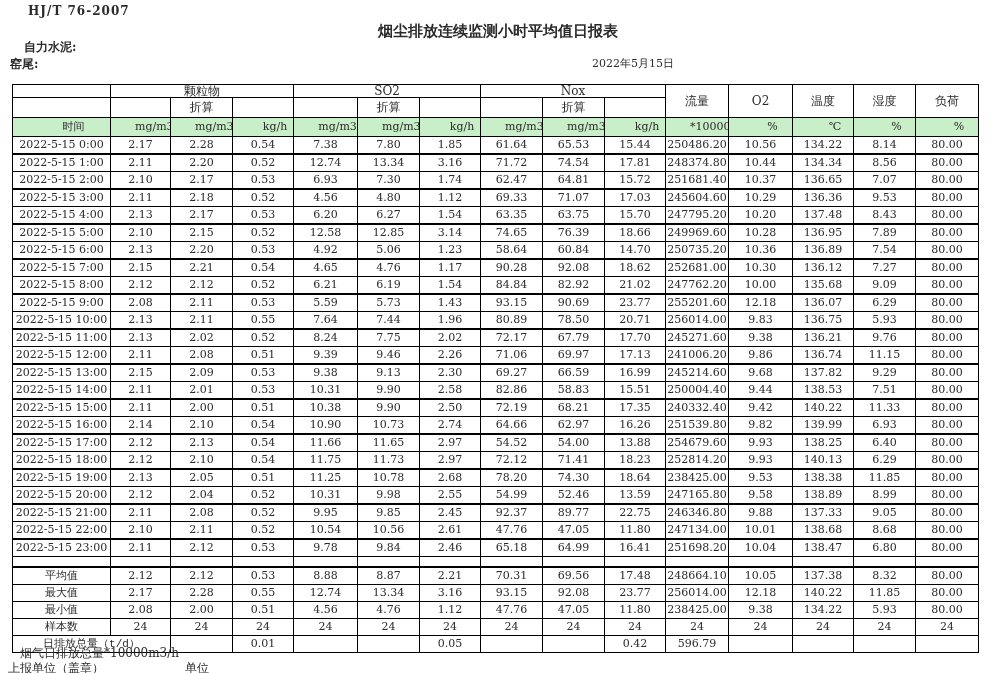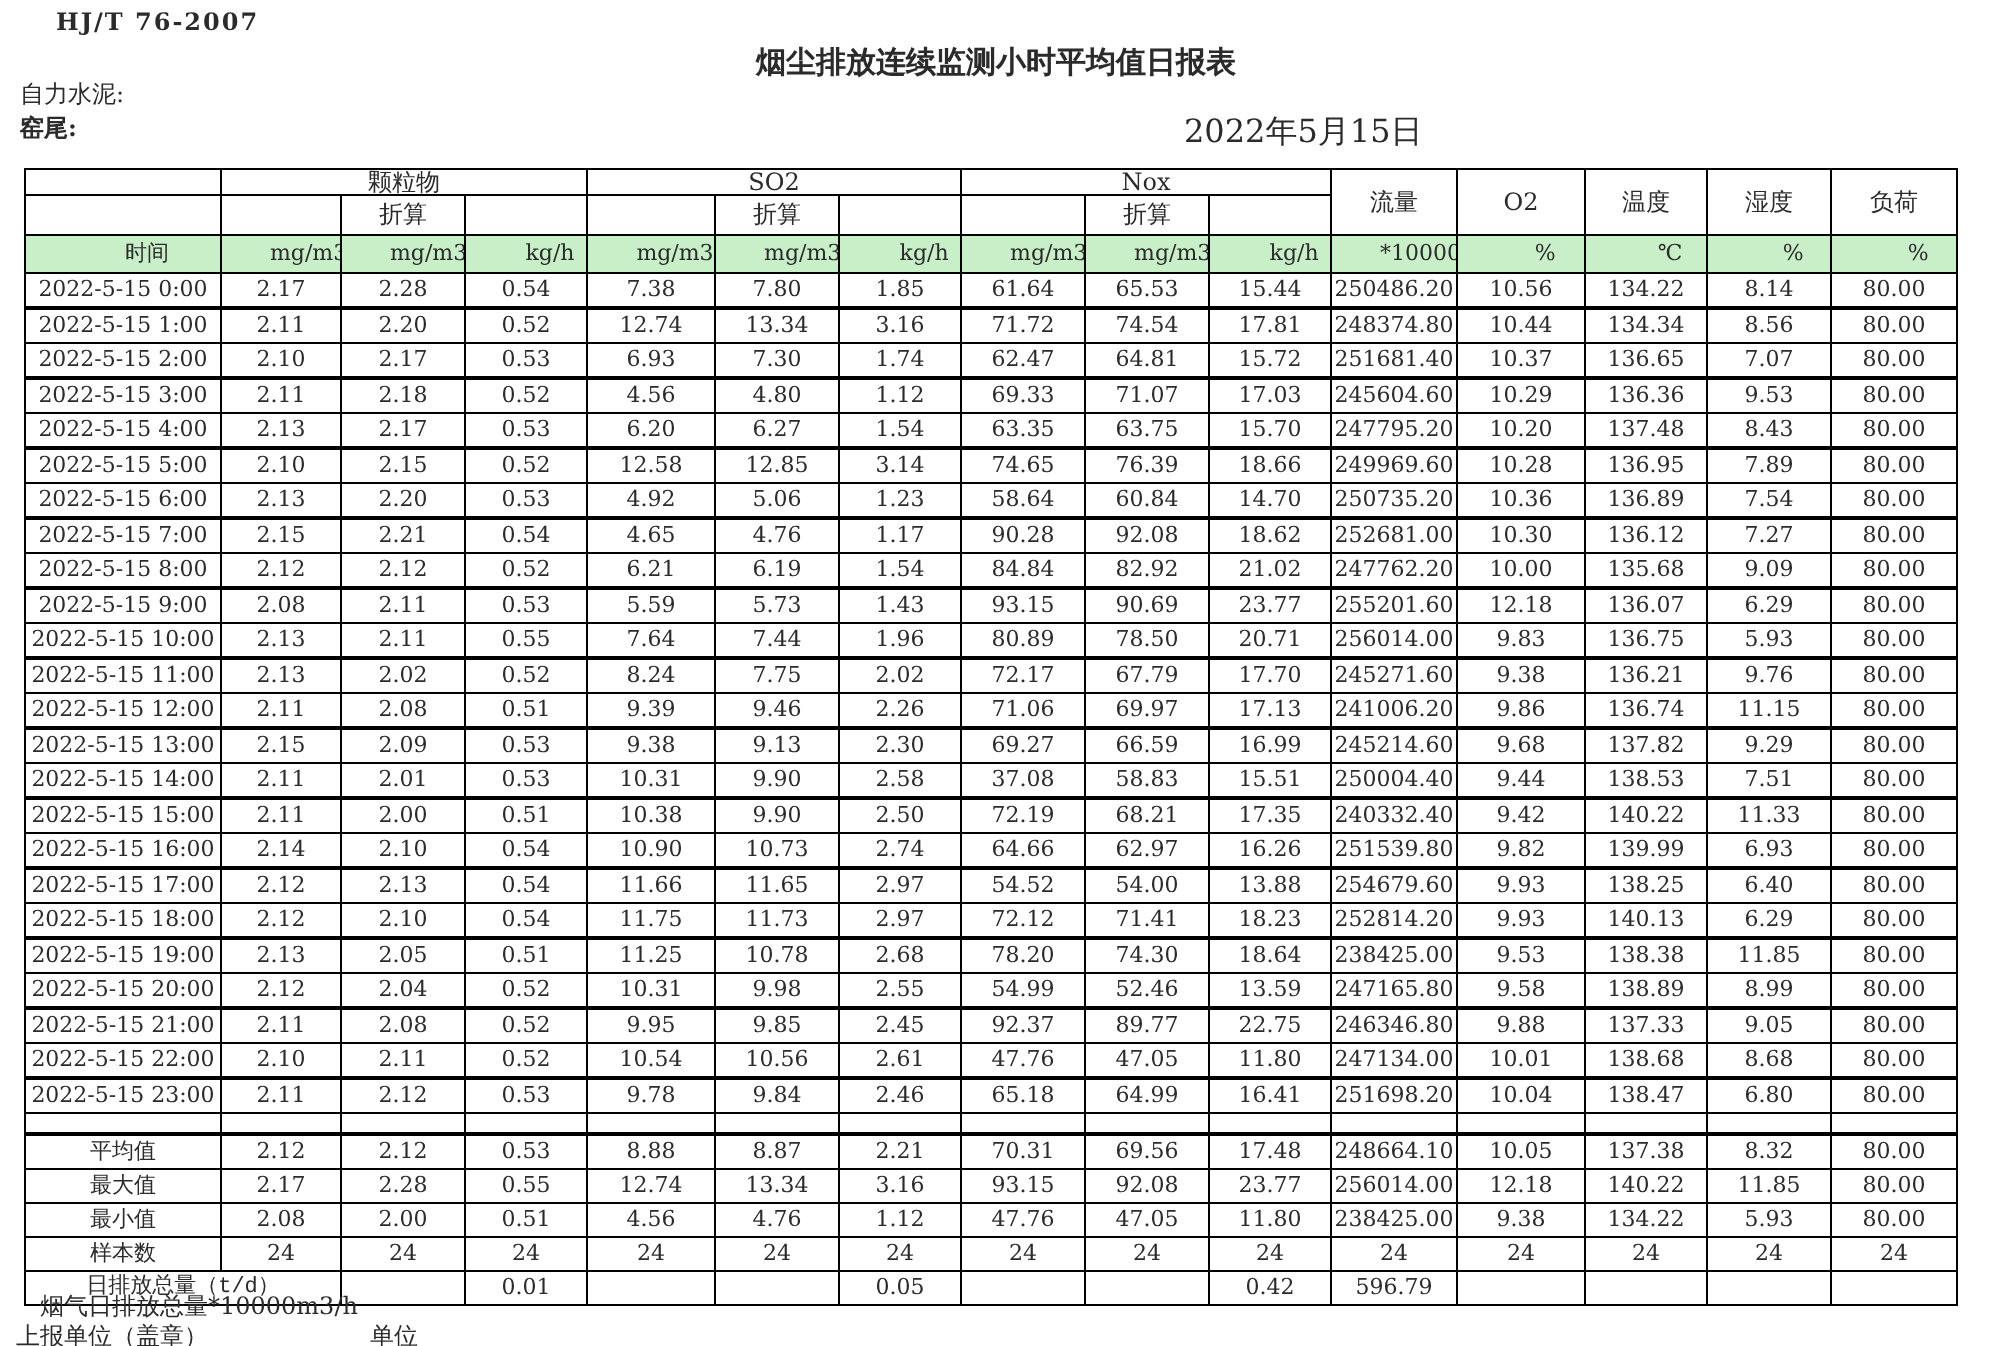--- a/index.html
+++ b/index.html
@@ -3,23 +3,23 @@
 <meta charset="utf-8">
 <style>
   html,body{margin:0;padding:0;}
   body{
     width:996px;height:673px;position:relative;background:#ffffff;
     font-family:"DejaVu Serif","Liberation Serif",serif;
     color:#2b2b2b;overflow:hidden;
   }
   .std-code{position:absolute;left:28px;top:4px;font-size:12px;font-weight:bold;letter-spacing:1px;}
   .report-title{position:absolute;left:0;top:22px;width:996px;text-align:center;font-size:15px;font-weight:bold;}
-  .company-line{position:absolute;left:10px;top:39px;font-size:12px;font-weight:normal;}
+  .company-line{position:absolute;left:24px;top:39px;font-size:12px;font-weight:bold;}
   .station-line{position:absolute;left:10px;top:56px;font-size:12px;font-weight:bold;}
-  .date-line{position:absolute;left:592px;top:56px;font-size:16px;}
+  .date-line{position:absolute;left:592px;top:56px;font-size:11px;}
   table.report{
     position:absolute;left:12px;top:84px;
     border-collapse:collapse;table-layout:fixed;width:966px;
   }
   table.report th,table.report td{
     border:1px solid #000;padding:0;margin:0;
     font-size:11px;font-weight:normal;text-align:center;
     white-space:nowrap;overflow:hidden;height:16px;line-height:16px;
   }
   tr.grp-row th{height:12px;line-height:12px;font-size:12px;}
@@ -344,21 +344,21 @@
         <td>80.00</td>
       </tr>
       <tr class="data-row thick">
         <td>2022-5-15 14:00</td>
         <td>2.11</td>
         <td>2.01</td>
         <td>0.53</td>
         <td>10.31</td>
         <td>9.90</td>
         <td>2.58</td>
-        <td>37.08</td>
+        <td>82.86</td>
         <td>58.83</td>
         <td>15.51</td>
         <td>250004.40</td>
         <td>9.44</td>
         <td>138.53</td>
         <td>7.51</td>
         <td>80.00</td>
       </tr>
       <tr class="data-row">
         <td>2022-5-15 15:00</td>

